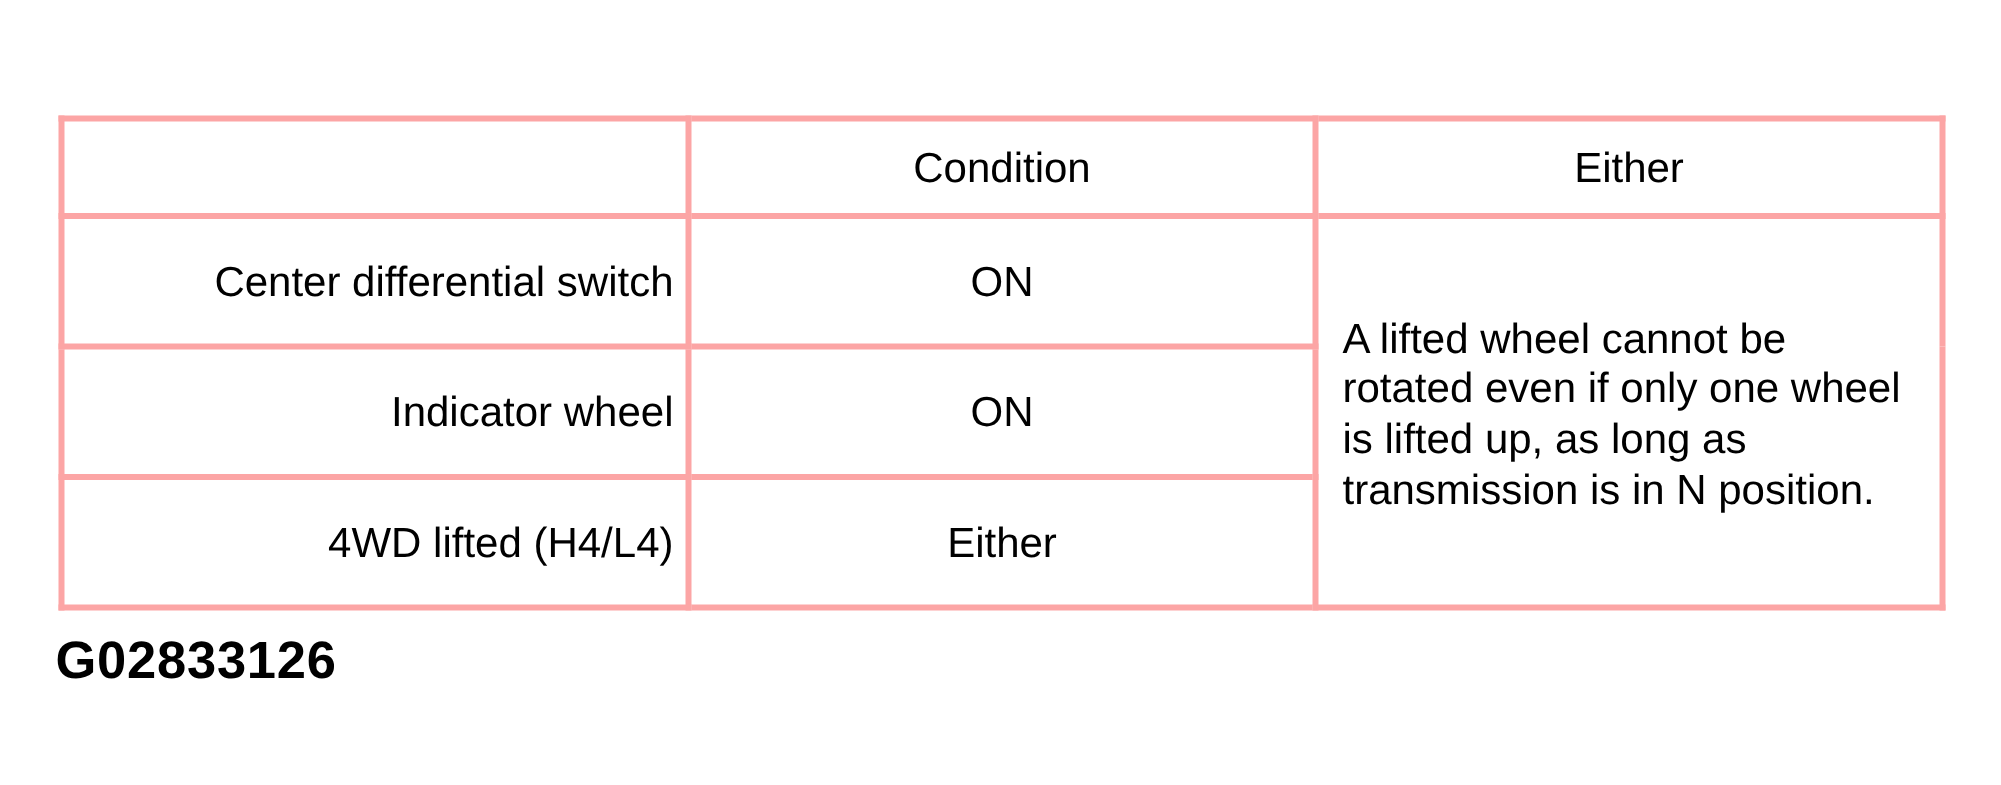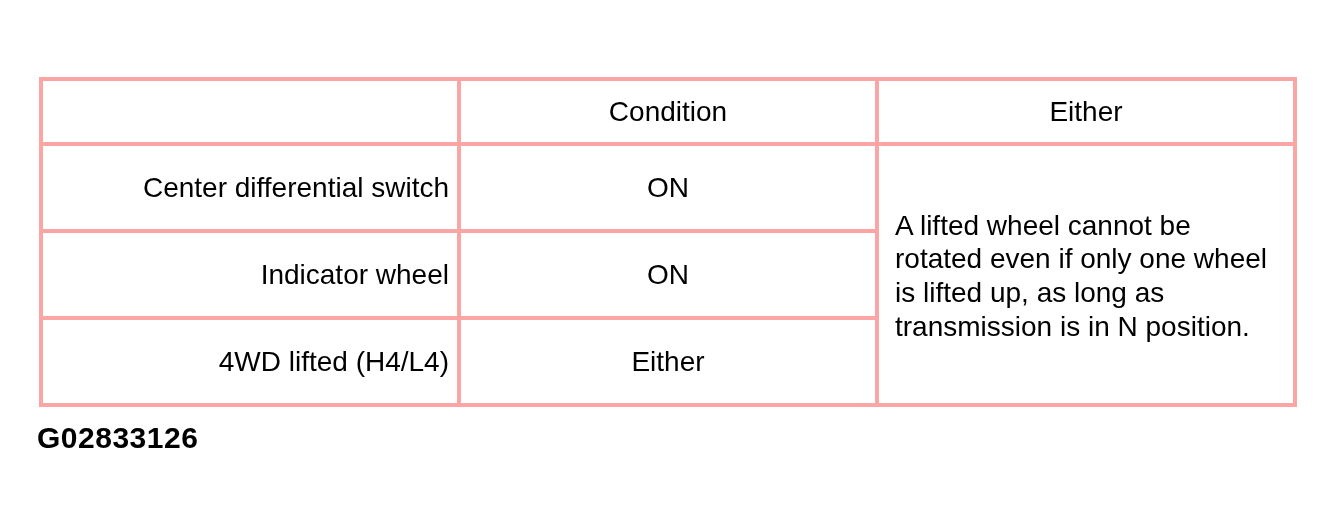--- a/index.html
+++ b/index.html
@@ -51,21 +51,21 @@
     vertical-align: top;
     text-align: left;
     padding: 9px 14px 6px 16px;
     line-height: 50px;
     font-size: 28px;
   }
   .figure-id {
     position: absolute;
     left: 37px;
     top: 421px;
-    font-size: 30px;
+    font-size: 35px;
     font-weight: bold;
     letter-spacing: 0.5px;
     color: #000000;
     text-align: center;
   }
 </style>
 </head>
 <body>
 
 <div class="page">

